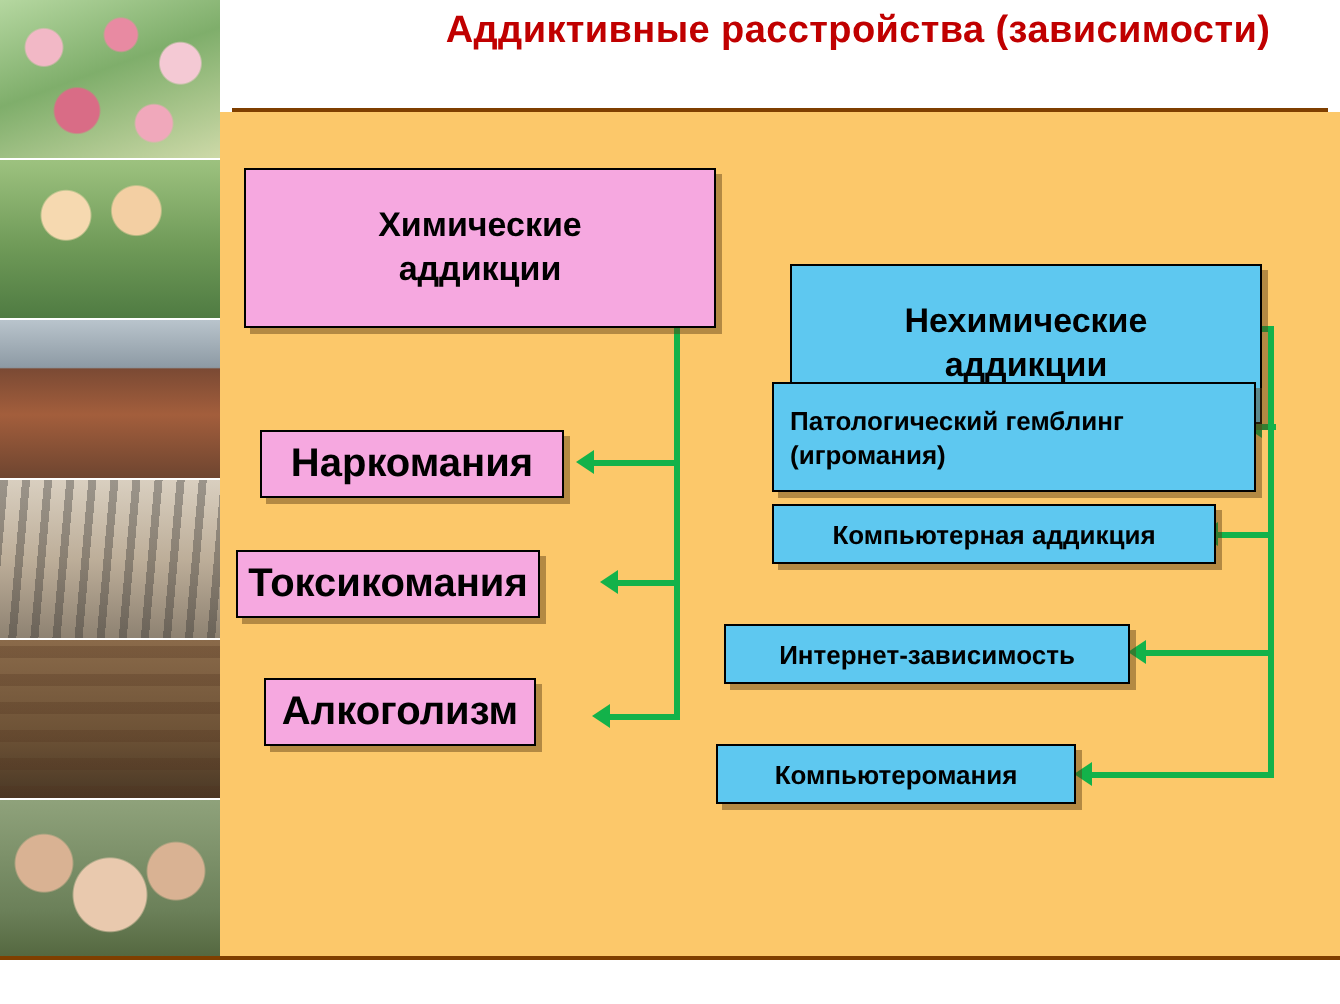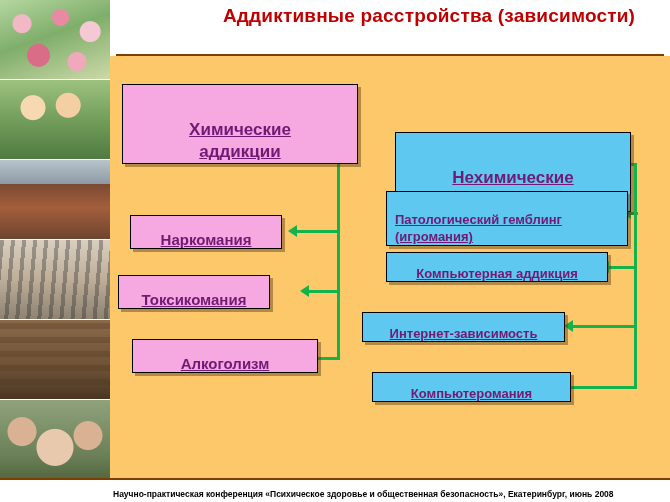--- a/index.html
+++ b/index.html
@@ -107,68 +107,67 @@
     height: 3px;
     background: #7f3f00;
   }
 
   
   .box {
     position: absolute;
     box-sizing: border-box;
     border: 1px solid #000000;
     display: flex;
-    align-items: flex-end;
+    align-items: center;
     justify-content: center;
     text-align: center;
-    color: #701a75;
+    color: #000000;
     box-shadow: 3px 3px 0 rgba(90,60,20,.45);
-    text-decoration: underline;
   }
   .box span { display: block; }
 
   .head-box {
     font-size: 17px;
     font-weight: bold;
     line-height: 22px;
   }
   .box-chem {
     left: 122px; top: 84px; width: 236px; height: 80px;
     background: #f6a8e0;
   }
   .box-nonchem {
     left: 395px; top: 84px; width: 236px; height: 80px;
     background: #5ec8f0;
     margin-top: 48px;
   }
 
   .item-box {
-    font-size: 15px;
+    font-size: 20px;
     font-weight: bold;
     background: #f6a8e0;
   }
   .box-narco { left: 130px; top: 215px; width: 152px; height: 34px; }
   .box-toxi  { left: 118px; top: 275px; width: 152px; height: 34px; }
-  .box-alco  { left: 132px; top: 339px; width: 186px; height: 34px; }
+  .box-alco  { left: 132px; top: 339px; width: 136px; height: 34px; }
 
   .right-box {
     font-size: 13px;
     font-weight: bold;
     background: #5ec8f0;
   }
   .box-gambling {
     left: 386px; top: 191px; width: 242px; height: 55px;
     justify-content: flex-start;
     text-align: left;
     padding-left: 8px;
     line-height: 17px;
   }
   .box-compaddict { left: 386px; top: 252px; width: 222px; height: 30px; }
   .box-internet   { left: 362px; top: 312px; width: 203px; height: 30px; }
-  .box-compmania  { left: 358px; top: 372px; width: 199px; height: 30px; margin-left: 14px; }
+  .box-compmania  { left: 358px; top: 372px; width: 180px; height: 30px; }
 
   
   .conn {
     position: absolute;
     background: #13b24a;
   }
   .arrow {
     position: absolute;
     width: 0; height: 0;
   }
@@ -278,15 +277,14 @@
     <span>Компьютерная аддикция</span>
   </div>
   <div class="box right-box box-internet">
     <span>Интернет-зависимость</span>
   </div>
   <div class="box right-box box-compmania">
     <span>Компьютеромания</span>
   </div>
 
   <div class="footer-band"></div>
-  <div class="footer-text">Научно-практическая конференция «Психическое здоровье и общественная безопасность», Екатеринбург, июнь 2008</div>
 
 </div>
 
 </body></html>

